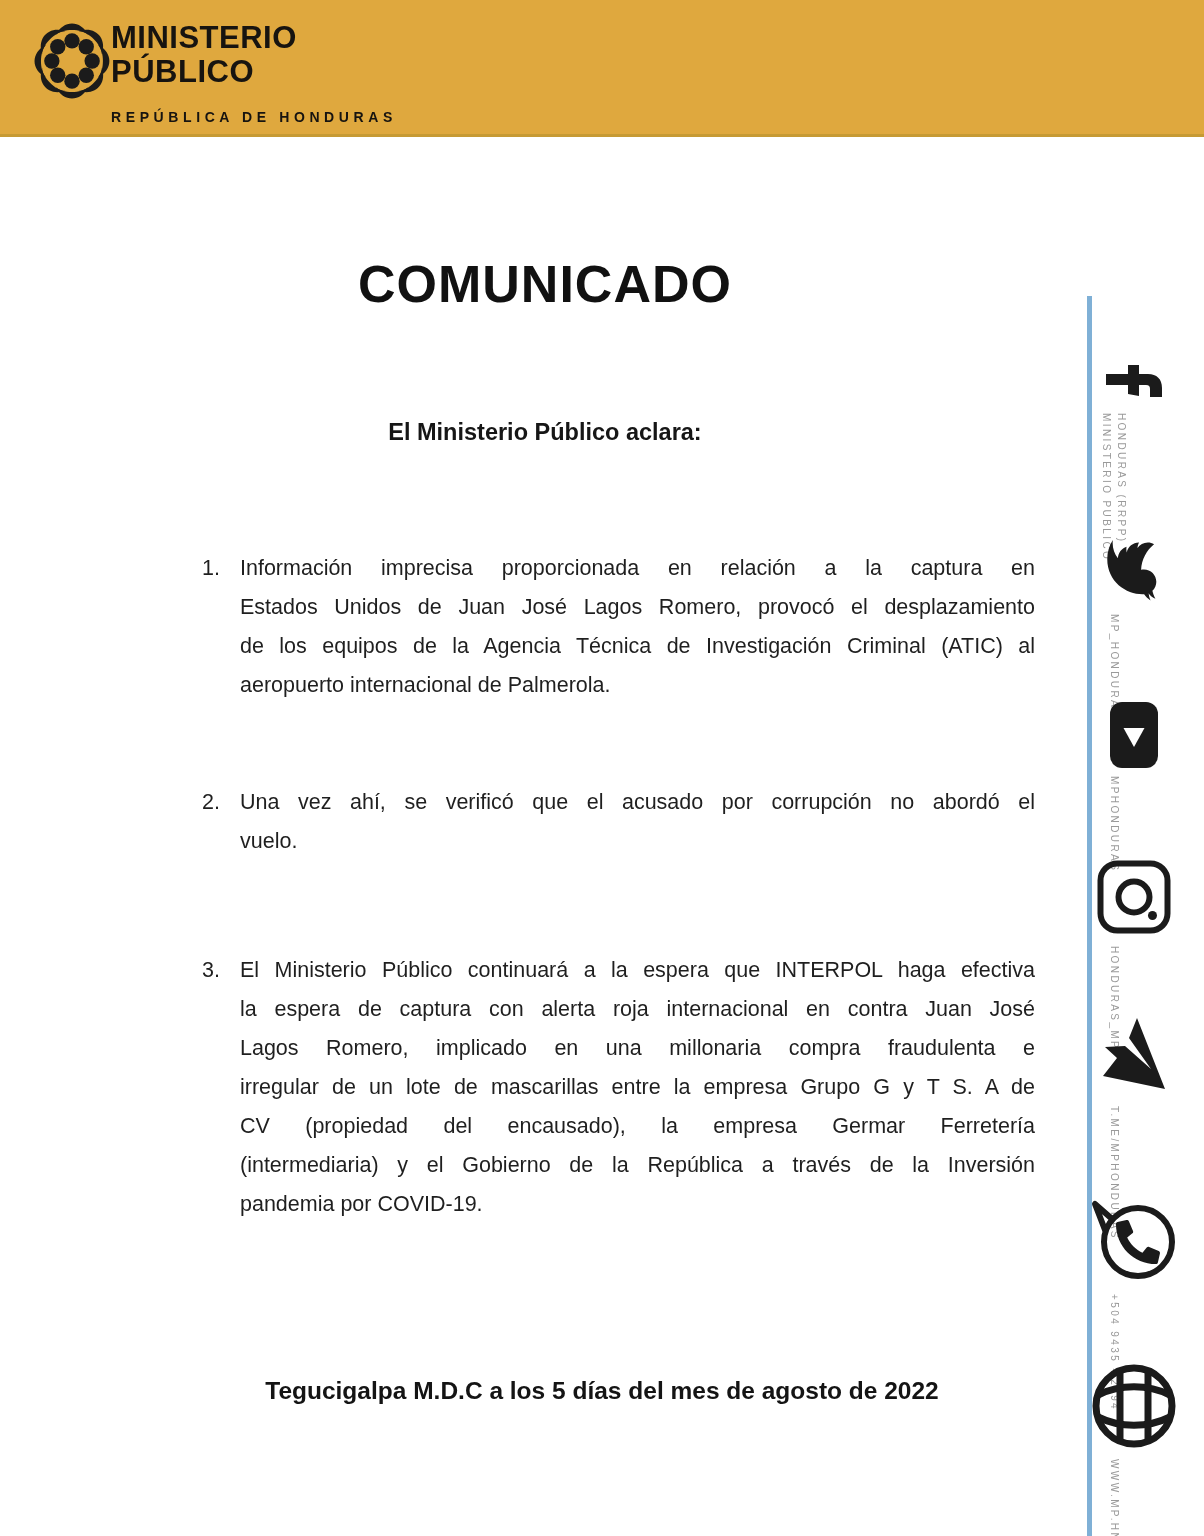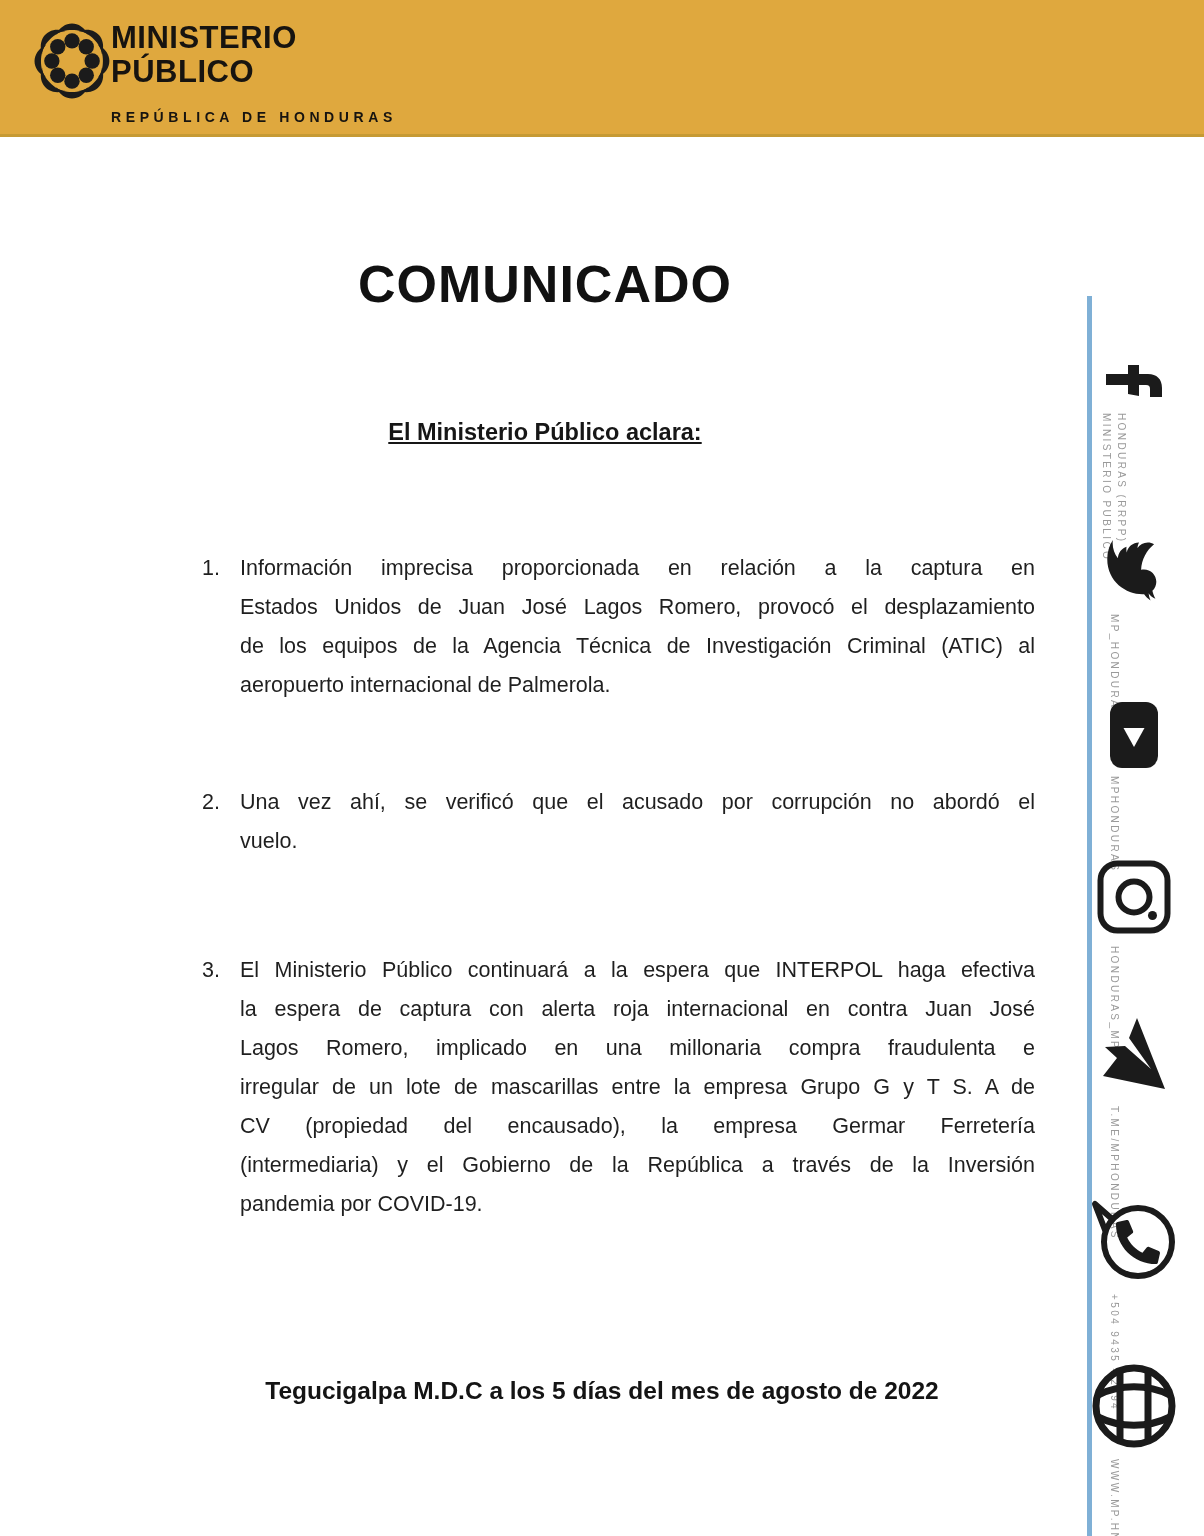--- a/index.html
+++ b/index.html
@@ -16,21 +16,21 @@
   }
   .logo-wrap{position:absolute;left:24px;top:13px;width:96px;height:96px;}
   .brand{position:absolute;left:111px;top:21px;line-height:1;}
   .brand-line{font-size:31px;font-weight:bold;color:#171410;letter-spacing:.5px;line-height:34px;}
   .brand-sub{margin-top:21px;font-size:14px;font-weight:bold;color:#171410;letter-spacing:4.6px;}
 
   
   .doc-title{position:absolute;left:0;top:224px;width:1090px;text-align:center;
     font-size:52px;font-weight:bold;color:#111;letter-spacing:1px;margin-top:30px;}
   .doc-intro{position:absolute;left:0;top:419px;width:1090px;text-align:center;
-    font-size:23.5px;font-weight:bold;color:#161616;text-decoration:underline;}
+    font-size:23.5px;font-weight:bold;color:#161616;}
 
   .item{position:absolute;left:202px;display:flex;}
   .item-1{top:549px;}
   .item-2{top:783px;}
   .item-3{top:951px;}
   .num{width:38px;font-size:21.5px;line-height:39px;}
   .lines{width:795px;font-size:21.5px;line-height:39px;}
   .line{text-align:justify;text-align-last:justify;}
   .line.last{text-align-last:left;}
 

